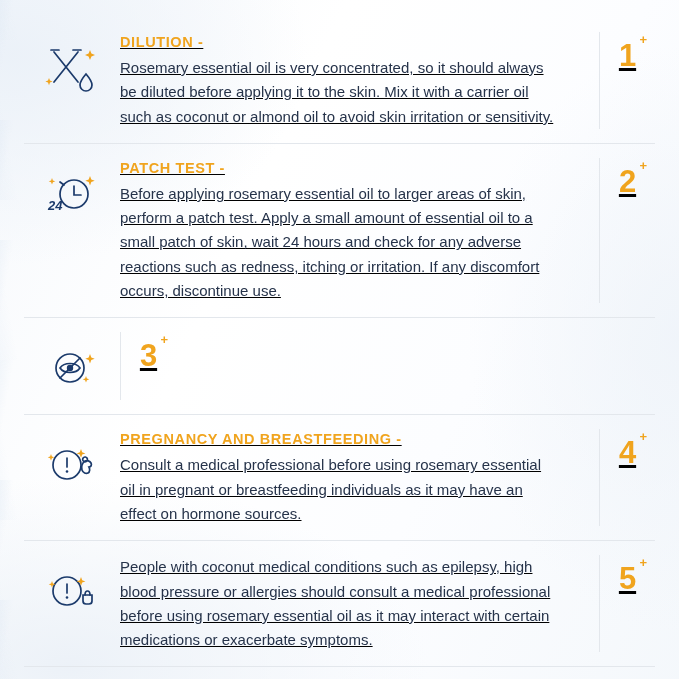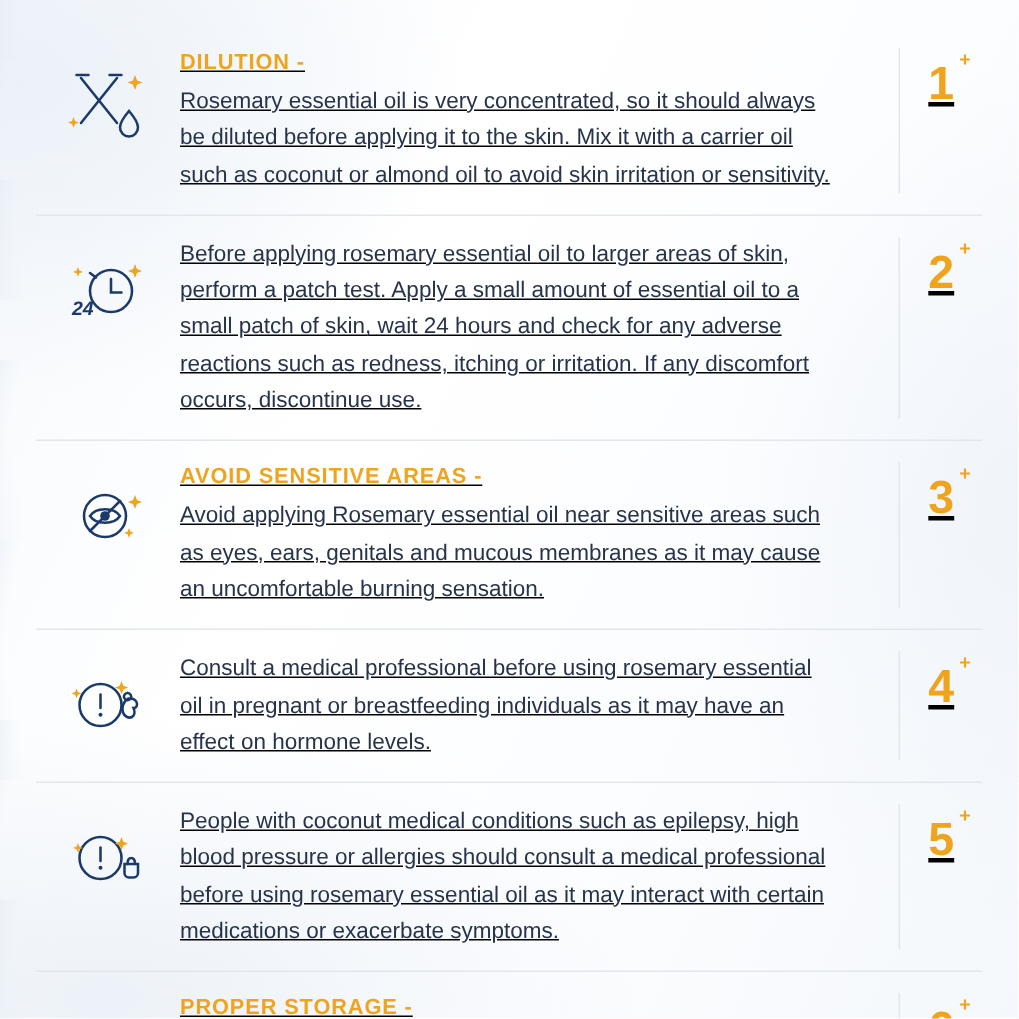--- a/index.html
+++ b/index.html
@@ -161,20 +161,21 @@
             <path d="M20 18 l4 3"></path>
           </g>
           <text x="8" y="46" font-family="Liberation Sans, sans-serif" font-size="13" font-weight="bold" font-style="italic" fill="#1b3a6b">24</text>
           <g class="spark-s">
             <path d="M50 12 l1.3 3.4 3.4 1.3 -3.4 1.3 -1.3 3.4 -1.3 -3.4 -3.4 -1.3 3.4 -1.3z"></path>
             <path d="M12 14 l0.9 2.4 2.4 0.9 -2.4 0.9 -0.9 2.4 -0.9 -2.4 -2.4 -0.9 2.4 -0.9z"></path>
           </g>
         </svg>
       </div>
       <div class="text-cell">
+        <div class="heading">PATCH TEST -</div>
         <div class="body">Before applying rosemary essential oil to larger areas of skin, perform a patch test. Apply a small amount of essential oil to a small patch of skin, wait 24 hours and check for any adverse reactions such as redness, itching or irritation. If any discomfort occurs, discontinue use.</div>
       </div>
       <div class="num-cell">
         <div class="num">
           <span>2</span>
           <span class="spark">+</span>
         </div>
       </div>
     </div>
 
@@ -186,24 +187,20 @@
             <path d="M20 30 c4 -6 16 -6 20 0 c-4 6 -16 6 -20 0z"></path>
             <circle cx="30" cy="30" r="3.2" fill="#1b3a6b" stroke="none"></circle>
             <line x1="20" y1="40" x2="40" y2="20"></line>
           </g>
           <g class="spark-s">
             <path d="M50 16 l1.3 3.4 3.4 1.3 -3.4 1.3 -1.3 3.4 -1.3 -3.4 -3.4 -1.3 3.4 -1.3z"></path>
             <path d="M46 38 l0.9 2.4 2.4 0.9 -2.4 0.9 -0.9 2.4 -0.9 -2.4 -2.4 -0.9 2.4 -0.9z"></path>
           </g>
         </svg>
       </div>
-      <div class="text-cell">
-        <div class="heading">AVOID SENSITIVE AREAS -</div>
-        <div class="body">Avoid applying Rosemary essential oil near sensitive areas such as eyes, ears, genitals and mucous membranes as it may cause an uncomfortable burning sensation.</div>
-      </div>
       <div class="num-cell">
         <div class="num">
           <span>3</span>
           <span class="spark">+</span>
         </div>
       </div>
     </div>
 
     <div class="row">
       <div class="icon-cell">
@@ -214,21 +211,22 @@
             <circle cx="27" cy="36.5" r="1.3" fill="#1b3a6b" stroke="none"></circle>
             <path d="M45 22 a2.4 2.4 0 1 0 0.1 0 M45 26 c-3 2 -4 6 -3 9 c1 3 4 4 6 3 c2 -1 2 -4 1 -6 c2 0 3 -2 2 -4 c-1 -2 -4 -3 -6 -2z"></path>
           </g>
           <g class="spark-s">
             <path d="M41 14 l1.2 3.2 3.2 1.2 -3.2 1.2 -1.2 3.2 -1.2 -3.2 -3.2 -1.2 3.2 -1.2z"></path>
             <path d="M11 19 l0.9 2.4 2.4 0.9 -2.4 0.9 -0.9 2.4 -0.9 -2.4 -2.4 -0.9 2.4 -0.9z"></path>
           </g>
         </svg>
       </div>
       <div class="text-cell">
-        <div class="body">Consult a medical professional before using rosemary essential oil in pregnant or breastfeeding individuals as it may have an effect on hormone levels.</div>
+        <div class="heading">PREGNANCY AND BREASTFEEDING -</div>
+        <div class="body">Consult a medical professional before using rosemary essential oil in pregnant or breastfeeding individuals as it may have an effect on hormone sources.</div>
       </div>
       <div class="num-cell">
         <div class="num">
           <span>4</span>
           <span class="spark">+</span>
         </div>
       </div>
     </div>
 
     <div class="row">

